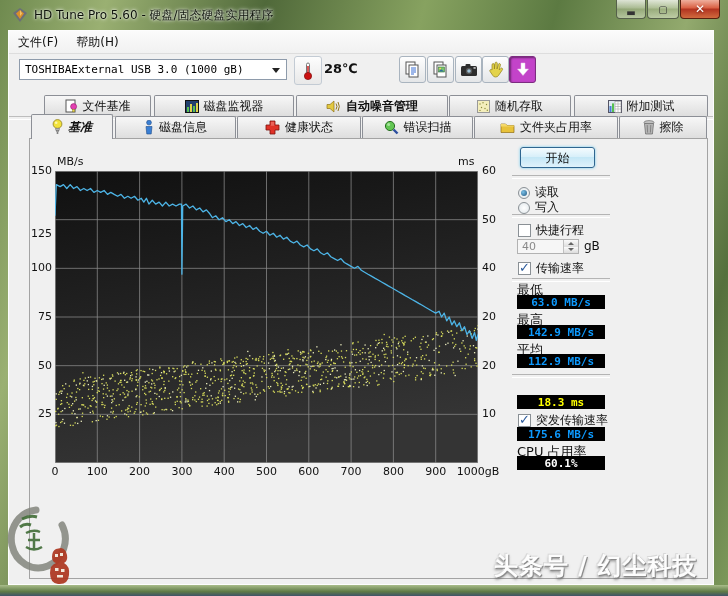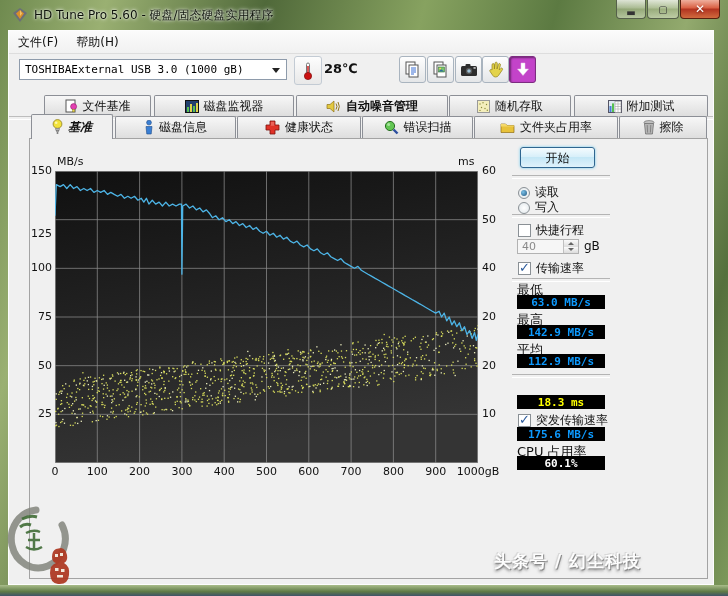--- a/index.html
+++ b/index.html
@@ -81,21 +81,21 @@
   #spin-arrows div{flex:1;background:linear-gradient(#fafafa,#dcdcdc);display:flex;align-items:center;justify-content:center;}
   #spin-arrows div::after{content:"";width:0;height:0;border-left:3px solid transparent;border-right:3px solid transparent;}
   #spin-up::after{border-bottom:3px solid #666;} #spin-down::after{border-top:3px solid #666;}
   #stroke-unit{position:absolute;left:554px;top:100px;font-size:12px;color:#111;}
   .stat-label{position:absolute;left:487px;font-size:13px;color:#111;white-space:nowrap;}
   .stat-box{position:absolute;left:487px;width:88px;height:14px;background:#000;
     font-family:"DejaVu Sans Mono","Liberation Mono",monospace;font-size:11px;font-weight:bold;
     display:flex;align-items:center;justify-content:center;letter-spacing:0px;}
   .v-blue{color:#0d9aff;} .v-yellow{color:#ffff00;} .v-white{color:#fff;}
   
-  #wm-text{position:absolute;left:494px;top:550px;font-size:17px;font-weight:bold;color:#fdfdfd;
+  #wm-text{position:absolute;left:494px;top:550px;font-size:24px;font-weight:bold;color:#fdfdfd;
     text-shadow:1px 1px 0 #8a8a8a,-1px -1px 0 #d8d8d8,0 2px 3px rgba(90,90,90,.8);letter-spacing:1px;z-index:9;}
   #wm-stamp{position:absolute;left:6px;top:505px;z-index:9;}
 </style>
 </head>
 <body>
 
 <div id="screen">
 
   <div id="titlebar">
     <svg id="title-icon" viewBox="0 0 16 16">

